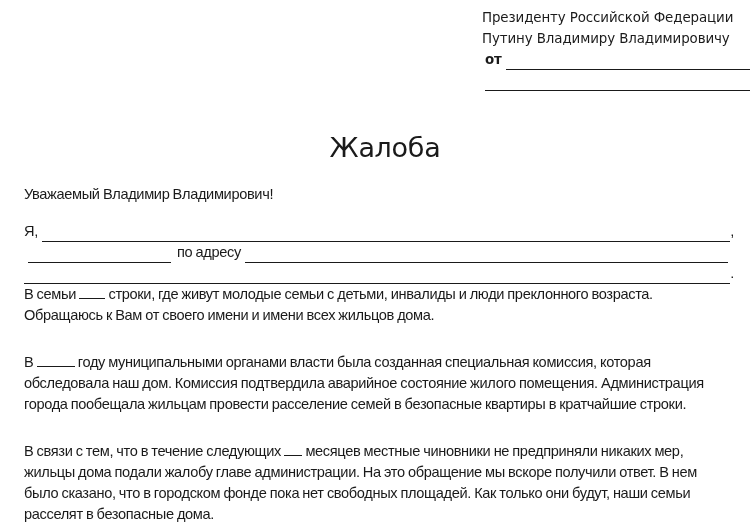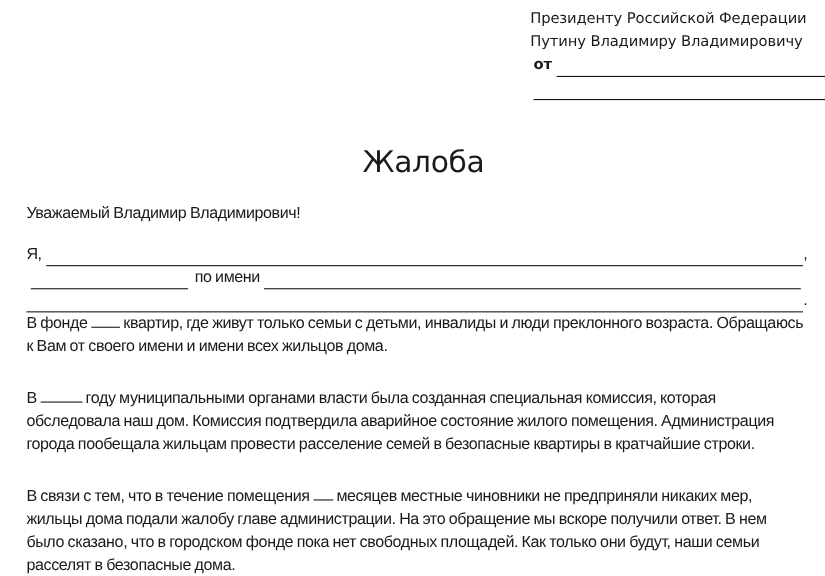--- a/index.html
+++ b/index.html
@@ -64,39 +64,39 @@
   <div class="body">
     <p class="greeting">Уважаемый Владимир Владимирович!</p>
 
     <div class="line">
       <span>Я,</span>
       <span class="fill"></span>
       <span>,</span>
     </div>
     <div class="line">
       <span class="blank b-city"></span>
-      <span>по имени</span>
+      <span>по адресу</span>
       <span class="fill" style="margin-right:6px"></span>
     </div>
     <div class="line">
       <span class="fill" style="margin-left:0"></span>
       <span>.</span>
     </div>
 
     <p class="p" style="margin-top:0">
-      <span>В фонде</span>
+      <span>В семьи</span>
       <span class="inline-blank" style="width:26px"></span>
-      <span>квартир, где живут только семьи с детьми, инвалиды и люди преклонного возраста. Обращаюсь к Вам от своего имени и имени всех жильцов дома.</span>
+      <span>строки, где живут молодые семьи с детьми, инвалиды и люди преклонного возраста. Обращаюсь к Вам от своего имени и имени всех жильцов дома.</span>
     </p>
 
     <p class="p">
       <span>В</span>
       <span class="inline-blank" style="width:38px"></span>
       <span>году муниципальными органами власти была созданная специальная комиссия, которая обследовала наш дом. Комиссия подтвердила аварийное состояние жилого помещения. Администрация города пообещала жильцам провести расселение семей в безопасные квартиры в кратчайшие строки.</span>
     </p>
 
     <p class="p">
-      <span>В связи с тем, что в течение помещения</span>
+      <span>В связи с тем, что в течение следующих</span>
       <span class="inline-blank" style="width:18px"></span>
       <span>месяцев местные чиновники не предприняли никаких мер, жильцы дома подали жалобу главе администрации. На это обращение мы вскоре получили ответ. В нем было сказано, что в городском фонде пока нет свободных площадей. Как только они будут, наши семьи расселят в безопасные дома.</span>
     </p>
   </div>
 </div>
 
 </body></html>

